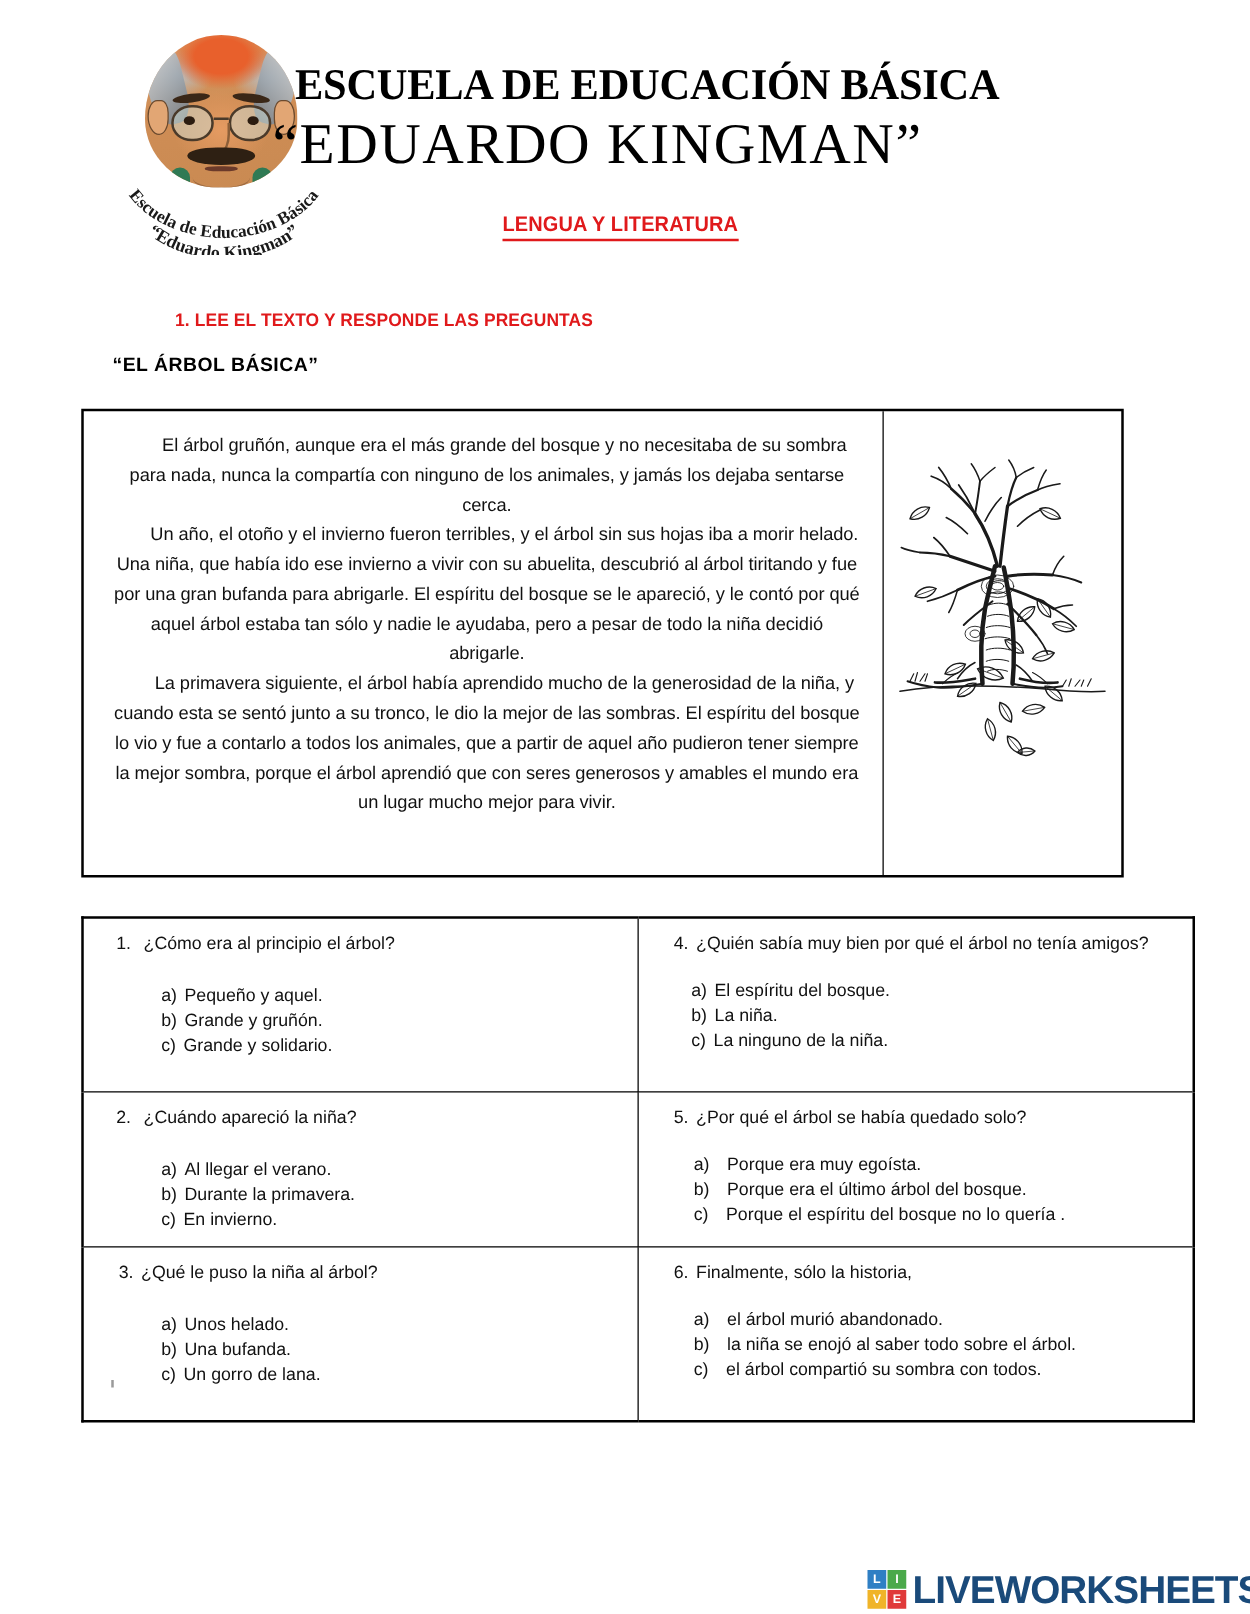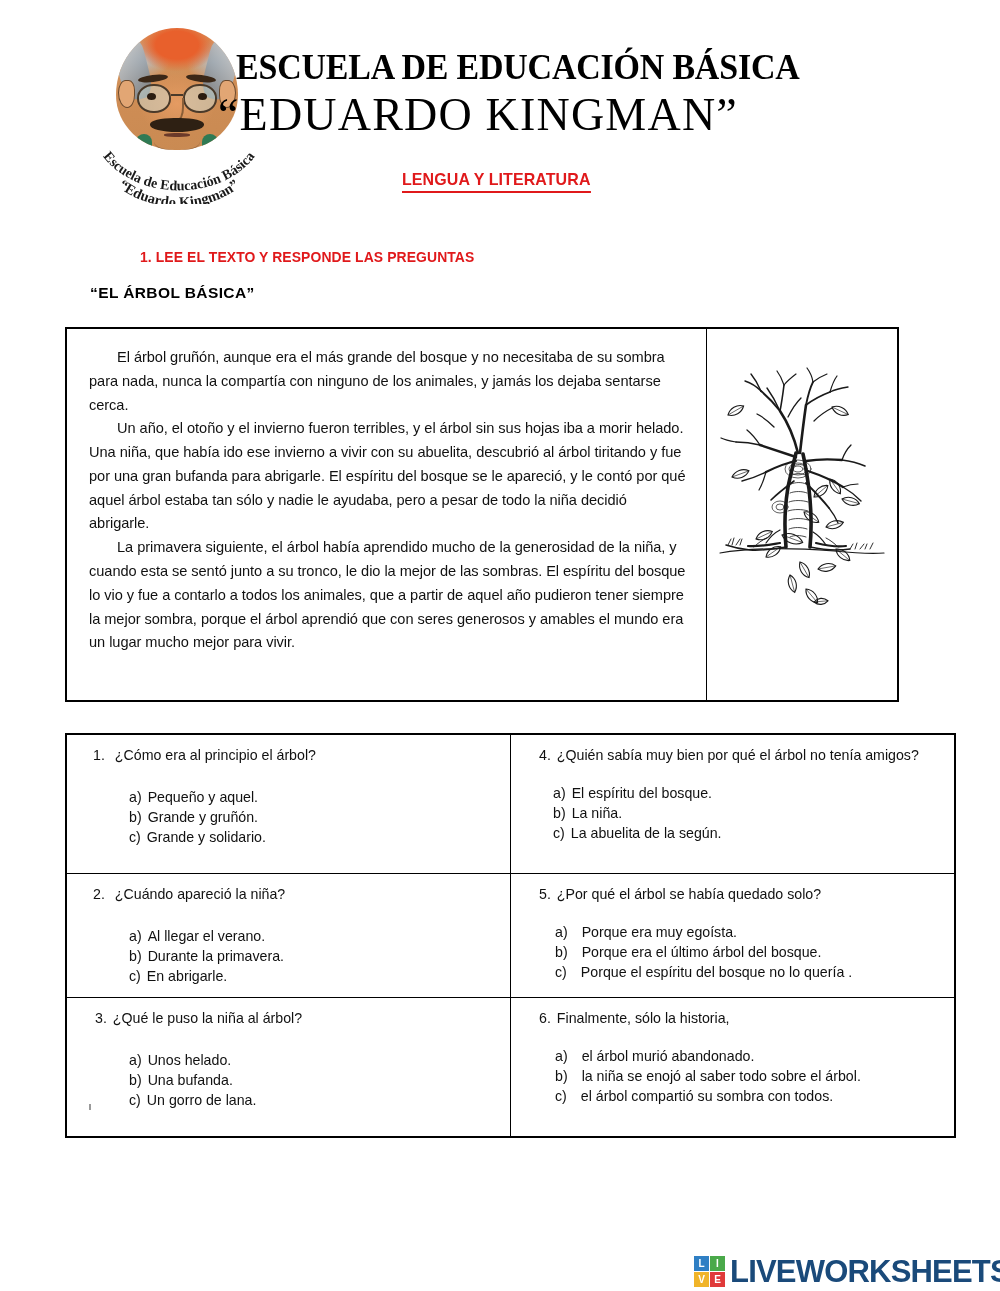--- a/index.html
+++ b/index.html
@@ -225,20 +225,21 @@
     height: 375px;
     border: 2.2px solid #000;
     box-sizing: border-box;
     display: flex;
   }
   .story-text-cell {
     width: 640px;
     box-sizing: border-box;
     border-right: 1px solid #000;
     padding: 17px 16px 10px 22px;
+    text-align: center;
   }
   .story-text-cell p {
     margin: 0;
     font-size: 14.6px;
     line-height: 1.63;
     text-indent: 28px;
     color: #111;
     letter-spacing: -0.05px;
   }
   .story-img-cell {
@@ -579,21 +580,21 @@
           <div class="q-opt">
             <span class="q-opt-key">a)</span>
             <span>El espíritu del bosque.</span>
           </div>
           <div class="q-opt">
             <span class="q-opt-key">b)</span>
             <span>La niña.</span>
           </div>
           <div class="q-opt">
             <span class="q-opt-key">c)</span>
-            <span>La abuelita de la según.</span>
+            <span>La ninguno de la niña.</span>
           </div>
         </div>
       </div>
     </td>
   </tr>
 
   <tr class="row2">
     <td class="q-col-l">
       <div class="q-cell">
         <div class="q-head">
@@ -604,21 +605,21 @@
           <div class="q-opt">
             <span class="q-opt-key">a)</span>
             <span>Al llegar el verano.</span>
           </div>
           <div class="q-opt">
             <span class="q-opt-key">b)</span>
             <span>Durante la primavera.</span>
           </div>
           <div class="q-opt">
             <span class="q-opt-key">c)</span>
-            <span>En abrigarle.</span>
+            <span>En invierno.</span>
           </div>
         </div>
       </div>
     </td>
     <td class="q-col-r">
       <div class="q-cell">
         <div class="q-head tight" style="padding-left:14px;">
           <span class="q-num">5.</span>
           <span class="q-text">¿Por qué el árbol se había quedado solo?</span>
         </div>

